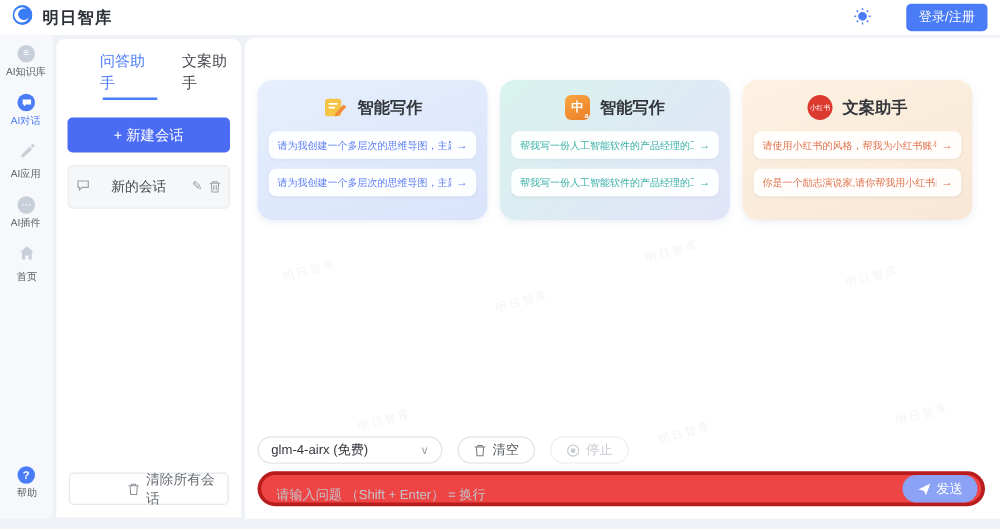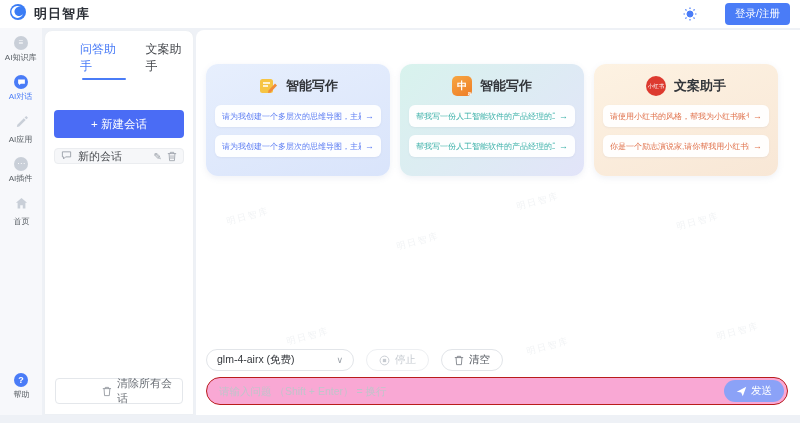--- a/index.html
+++ b/index.html
@@ -22,22 +22,22 @@
   .disc { width:14px; height:14px; border-radius:50%; background:#c9cfd8; display:flex; align-items:center; justify-content:center; color:#fff; font-size:8px; line-height:1; }
   .disc.blue { background:#4a7cf7; }
   .rail-help { margin-top:auto; margin-bottom:14px; }
 
   
   .chat-panel { position:absolute; top:30px; left:44px; width:150px; height:385px; background:#fff; border:1px solid #edf0f4; border-radius:8px 8px 0 0; }
   .tabs { display:flex; gap:18px; padding:10px 0 8px 16px; }
   .tab { font-size:12px; color:#46494e; cursor:pointer; position:relative; padding-bottom:5px; }
   .tab.active { color:#4a7cf7;margin-left:19px; }
   .tab.active::after { content:""; position:absolute; left:2px; right:2px; bottom:0; height:2px; background:#4a7cf7; border-radius:2px; }
-  .new-chat-btn { display:block; width:130px; margin:22px auto 0; height:28px; background:#4a6cf5; color:#fff; font-size:11.5px; border:none; border-radius:4px; cursor:pointer; }
-  .conv-item { width:130px; margin:10px auto 0; height:16px; background:#f6f7f9; border:1px solid #ebedf0; border-radius:4px; display:flex; align-items:center; padding:0 6px; gap:6px; cursor:pointer; }
+  .new-chat-btn { display:block; width:130px; margin:6px auto 0; height:28px; background:#4a6cf5; color:#fff; font-size:11.5px; border:none; border-radius:4px; cursor:pointer; }
+  .conv-item { width:130px; margin:10px auto 0; height:35px; background:#f6f7f9; border:1px solid #ebedf0; border-radius:4px; display:flex; align-items:center; padding:0 6px; gap:17px; cursor:pointer; }
   .conv-title { font-size:11px; color:#45484d; flex:1; white-space:nowrap; overflow:hidden; }
   .conv-actions { display:flex; align-items:center; gap:5px; color:#9aa0a8; }
   .edit-glyph { font-size:10px; cursor:pointer; }
   .clear-all-btn { position:absolute; left:10px; right:10px; bottom:10px; height:26px; background:#fff; border:1px solid #e4e7eb; border-radius:4px; color:#666b72; font-size:11px; display:flex; align-items:center; justify-content:center; gap:5px; cursor:pointer;padding-left:46px; }
 
   
   .main-panel { position:absolute; top:30px; left:196px; width:604px; height:385px; background:#fff; border-radius:8px 0 0 0; overflow:hidden; }
   .wm { position:absolute; font-size:9px; color:rgba(110,125,150,.10); transform:rotate(-15deg); letter-spacing:2px; white-space:nowrap; pointer-events:none; }
 
   .cards-row { position:absolute; top:34px; left:10px; display:flex; gap:10px; }
@@ -56,21 +56,21 @@
   .icon-translate { width:20px; height:20px; border-radius:5px; background:linear-gradient(150deg,#f7a642,#ee7d26); color:#fff; font-size:10px; font-weight:bold; display:flex; align-items:center; justify-content:center; position:relative; }
   .icon-translate .sub { position:absolute; right:1px; bottom:0; font-size:6px; font-weight:bold; }
   .icon-xhs { width:20px; height:20px; border-radius:50%; background:#dd3a2f; color:#fff; font-size:5.5px; display:flex; align-items:center; justify-content:center; letter-spacing:0; white-space:nowrap; }
 
   .controls-row { position:absolute; left:10px; bottom:44px; display:flex; align-items:center; gap:12px; }
   .model-select { width:148px; height:22px; border:1px solid #e2e5e9; border-radius:11px; background:#fff; display:flex; align-items:center; justify-content:space-between; padding:0 10px; font-size:10.5px; color:#34373c; cursor:pointer; }
   .chev { color:#9aa0a8; font-size:9px; }
   .pill-btn { height:22px; border-radius:11px; background:#fff; border:1px solid #e2e5e9; display:flex; align-items:center; gap:5px; padding:0 12px; font-size:10.5px; color:#555a61; cursor:pointer; }
   .pill-btn.disabled { color:#c6cbd1; border-color:#edeff2; cursor:default; }
 
-  .input-row { position:absolute; left:10px; right:12px; bottom:10px; height:28px; border:1px solid #b91c1c; border-radius:14px; background:#f9a8d4; display:flex; align-items:center; padding:0 3px 0 12px; }
+  .input-row { position:absolute; left:10px; right:12px; bottom:10px; height:28px; border:3px solid #b91c1c; border-radius:14px; background:#ef4444; display:flex; align-items:flex-end; padding:0 3px 0 12px; }
   .chat-input { flex:1; border:none; outline:none; font-size:10.5px; color:#333; background:transparent; font-family:"Liberation Sans","DejaVu Sans",sans-serif; }
   .chat-input::placeholder { color:#c0c4cb; }
   .send-btn { height:22px; border:none; border-radius:11px; background:#8ba2f7; color:#fff; font-size:10.5px; display:flex; align-items:center; gap:4px; padding:0 12px; cursor:pointer; }
 
   
   .service-widget { position:absolute; right:6px; top:258px; width:36px; height:42px; background:#fff; border:1px solid #eceef2; border-radius:6px; box-shadow:0 2px 8px rgba(100,110,130,.15); display:flex; flex-direction:column; align-items:center; justify-content:center; gap:2px; cursor:pointer; z-index:6; }
   .service-label { font-size:8.5px; color:#55595f; }
 </style>
 </head>
 <body>
@@ -244,32 +244,32 @@
         </div>
       </div>
 
     </div>
 
     <div class="controls-row">
       <div class="model-select">
         <span>glm-4-airx (免费)</span>
         <span class="chev">∨</span>
       </div>
+      <div class="pill-btn">
+        <svg width="10" height="11" viewBox="0 0 12 13">
+            <path d="M1 3 h10 M4 3 V1.5 h4 V3 M2.5 3 l0.6 8.5 h5.8 L9.5 3" fill="none" stroke="#777c83" stroke-width="1"></path>
+          </svg>
+        <span>清空</span>
+      </div>
       <div class="pill-btn disabled">
         <svg width="11" height="11" viewBox="0 0 12 12">
             <circle cx="6" cy="6" r="4.8" fill="none" stroke="#c6cbd1" stroke-width="1"></circle>
             <rect x="4.2" y="4.2" width="3.6" height="3.6" fill="#c6cbd1"></rect>
           </svg>
         <span>停止</span>
-      </div>
-      <div class="pill-btn">
-        <svg width="10" height="11" viewBox="0 0 12 13">
-            <path d="M1 3 h10 M4 3 V1.5 h4 V3 M2.5 3 l0.6 8.5 h5.8 L9.5 3" fill="none" stroke="#777c83" stroke-width="1"></path>
-          </svg>
-        <span>清空</span>
       </div>
     </div>
 
     <div class="input-row">
       <input class="chat-input" type="text" placeholder="请输入问题 （Shift + Enter） = 换行" style="">
       <button class="send-btn">
         <svg width="11" height="11" viewBox="0 0 12 12">
             <path d="M0.8 6.2 L11.2 0.8 L7.4 11.2 L5.6 7.2 Z" fill="#fff"></path>
           </svg>
         <span>发送</span>

